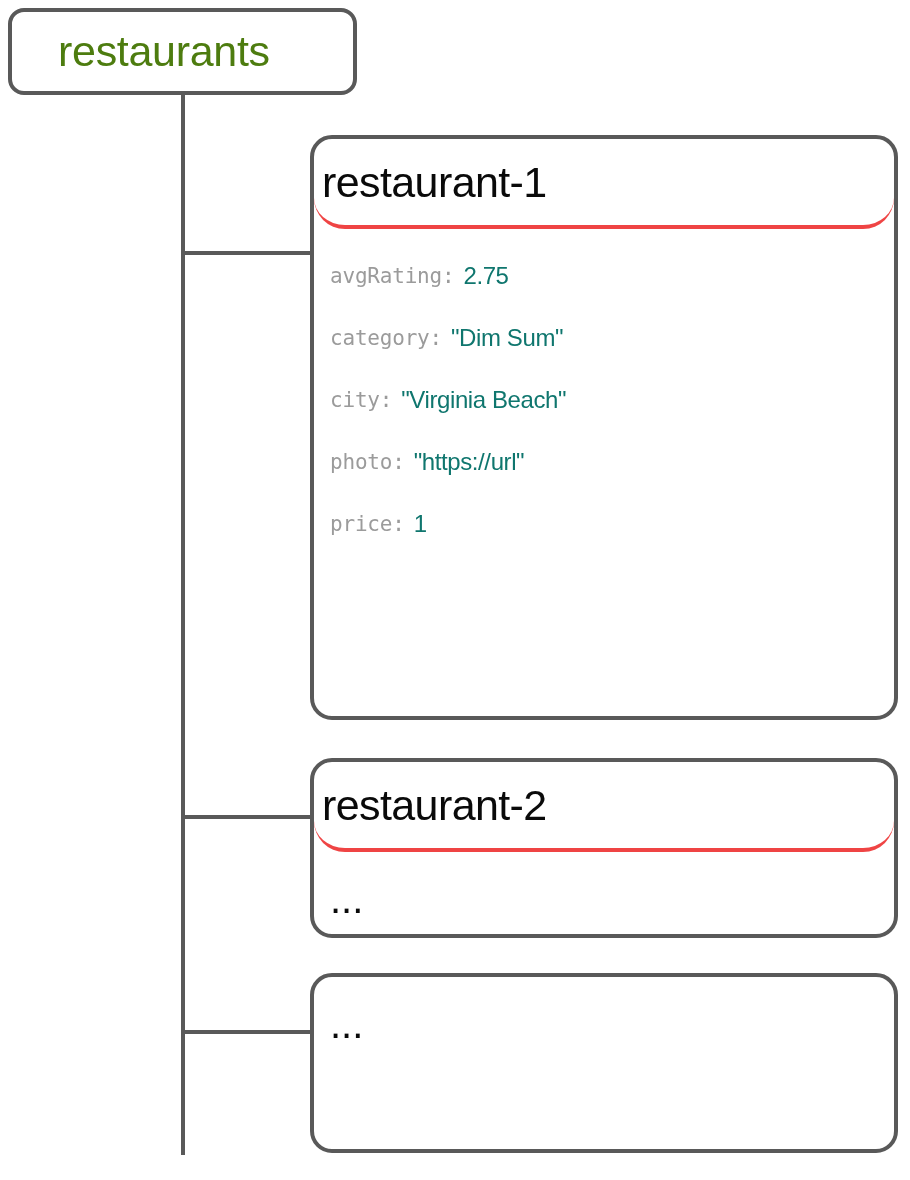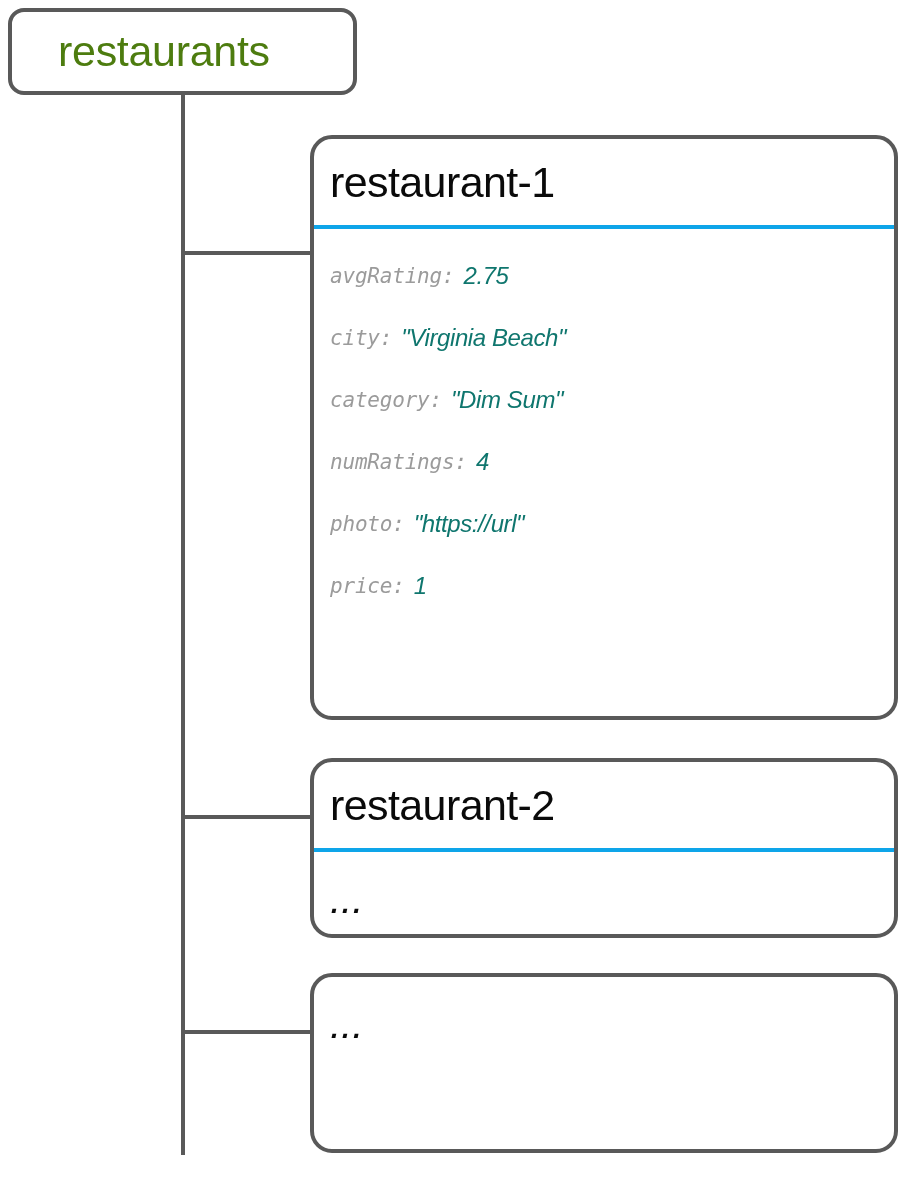--- a/index.html
+++ b/index.html
@@ -62,35 +62,35 @@
   .card {
     position: absolute;
     box-sizing: border-box;
     border: 4px solid #595959;
     border-radius: 22px;
     background: #ffffff;
     overflow: hidden;
   }
   .card-header {
     box-sizing: border-box;
-    border-bottom: 4px solid #0ea5e9;
-    display: flex;
-    align-items: center;
-    padding-left: 16px;
+    border-bottom: 4px solid #ef4444;
+    display: flex;
+    align-items: center;
+    padding-left: 8px;
+    border-radius: 31px;
   }
   .card-title {
     font-size: 43px;
     color: #0a0a0a;
     letter-spacing: -0.6px;
     line-height: 1;
   }
   .card-body {
     box-sizing: border-box;
     padding-left: 16px;
-    font-style: italic;
   }
 
   
   .card-1 {
     left: 310px;
     top: 135px;
     width: 588px;
     height: 585px;
   }
   .card-1 > .card-header { height: 90px; }
@@ -157,34 +157,30 @@
       <span class="card-title">restaurant-1</span>
     </div>
     <div class="card-body">
 
       <div class="field-row">
         <span class="field-key">avgRating:</span>
         <span class="field-val">2.75</span>
       </div>
 
       <div class="field-row">
+        <span class="field-key">category:</span>
+        <span class="field-val">"Dim Sum"</span>
+      </div>
+
+      <div class="field-row">
         <span class="field-key">city:</span>
         <span class="field-val">"Virginia Beach"</span>
       </div>
 
-      <div class="field-row">
-        <span class="field-key">category:</span>
-        <span class="field-val">"Dim Sum"</span>
-      </div>
-
-
-      <div class="field-row">
-        <span class="field-key">numRatings:</span>
-        <span class="field-val">4</span>
-      </div>
+
 
       <div class="field-row">
         <span class="field-key">photo:</span>
         <span class="field-val">"https://url"</span>
       </div>
 
       <div class="field-row">
         <span class="field-key">price:</span>
         <span class="field-val">1</span>
       </div>

